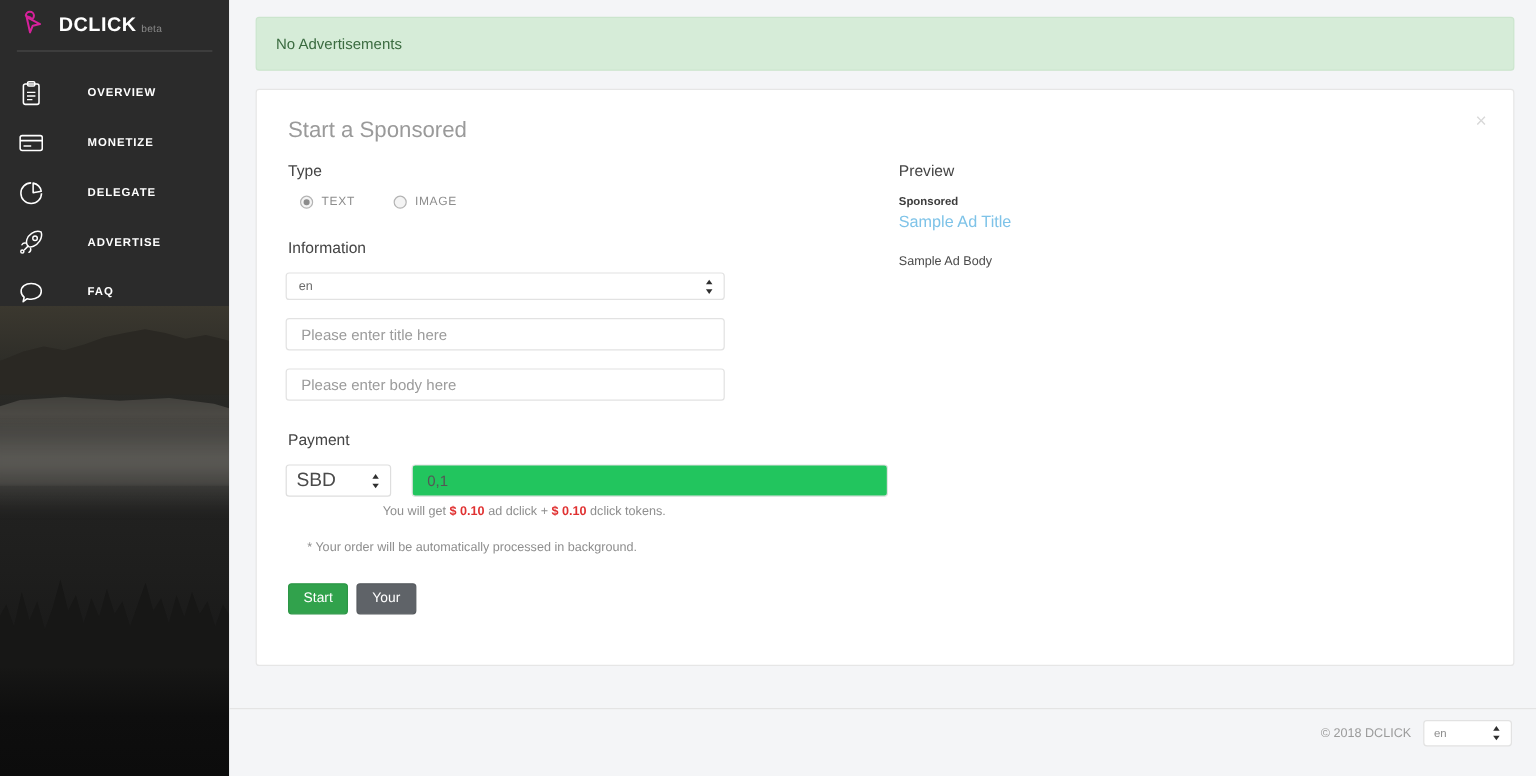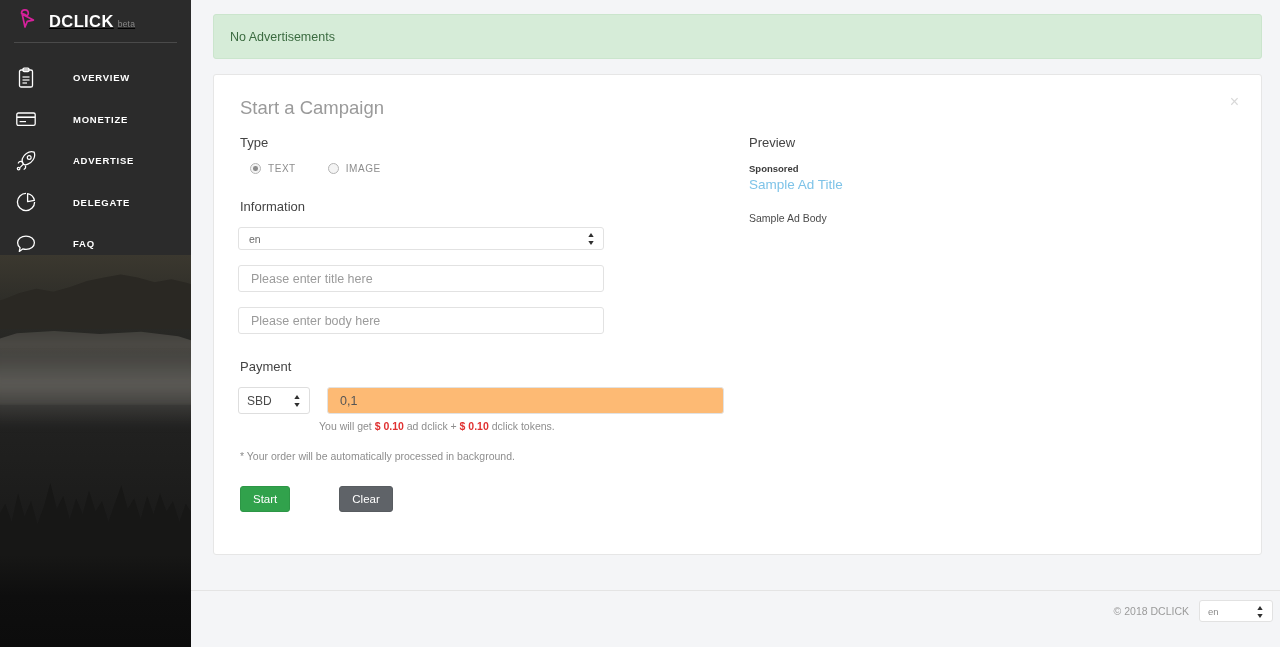--- a/index.html
+++ b/index.html
@@ -62,21 +62,21 @@
       80% 18%, 83% 32%, 86% 24%, 89% 40%, 92% 26%, 95% 34%, 98% 22%, 100% 36%, 100% 100%);
   }
   .deep-dark {
     position: absolute; left: 0; right: 0; top: 300px; bottom: 0;
     background: linear-gradient(to bottom, rgba(13,13,13,0) 0%, #0e0e0e 45%, #0c0c0c 100%);
   }
   #sidebar-inner { position: relative; z-index: 4; }
 
   .brand {
     display: flex; align-items: center;
-    height: 42px; padding-left: 14px; text-decoration: underline;
+    height: 42px; padding-left: 14px;
   }
   .brand-icon { width: 26px; height: 26px; display: block; }
   .brand-name {
     color: #ffffff; font-size: 16.5px; font-weight: 700;
     letter-spacing: .4px; margin-left: 9px;
   }
   .brand-beta {
     color: #8a8a8a; font-size: 8.5px; margin-left: 4px;
     position: relative; top: 3px; letter-spacing: .2px;
   }
@@ -179,53 +179,53 @@
   }
   .field input {
     border: 0; outline: 0; width: 100%;
     font-family: "Liberation Sans", sans-serif;
     font-size: 12.5px; color: #555555; background: transparent;
   }
   .field input::placeholder { color: #9b9b9b; }
 
   .pay-row { display: flex; align-items: center; padding-left: 0; }
   .pay-select {
-    width: 72px; height: 27px;
+    width: 88px; height: 27px;
     border: 1px solid #dedede; border-radius: 3px;
     background: #ffffff;
     display: flex; align-items: center;
     padding: 0 8px; position: relative;
-    font-size: 12px; color: #4a4a4a;
+    font-size: 16px; color: #4a4a4a;
     cursor: pointer;
   }
   .pay-amount {
     width: 397px; height: 27px;
     border: 1px solid #e2e2e2; border-radius: 3px;
-    background: #fdba74;
+    background: #22c55e;
     display: flex; align-items: center;
     padding: 0 10px; margin-left: 17px;
   }
   .pay-amount input {
     border: 0; outline: 0; width: 100%;
     font-family: "Liberation Sans", sans-serif;
     font-size: 12.5px; color: #555555; background: transparent;
   }
 
   .hint {
     margin: 6px 0 0 81px;
     font-size: 10.5px; color: #8e8e8e;
   }
   .hint .amt { color: #e03131; font-weight: 700; }
 
   .note {
-    margin: 18px 0 0 2px;
+    margin: 18px 0 0 18px;
     font-size: 10.5px; color: #8e8e8e;
   }
 
-  .btn-row { display: flex; margin: 24px 0 0 2px; gap: 42px; }
+  .btn-row { display: flex; margin: 24px 0 0 2px; }
   .btn {
     border: 1px solid transparent; border-radius: 3px;
     font-size: 11.5px; font-family: "Liberation Sans", sans-serif;
     padding: 5px 12px; cursor: pointer; color: #ffffff;
     line-height: 1.25;
   }
   .btn-start { background: #31a24c; border-color: #2d9646; }
   .btn-clear { background: #5f6368; border-color: #585c60; margin-left: 7px; }
 
   
@@ -233,21 +233,21 @@
   .prev-sponsored { font-size: 9.5px; color: #3c3c3c; font-weight: 700; margin-bottom: 3px; }
   .prev-title { font-size: 13.5px; color: #7ec3e8; margin-bottom: 3px; }
   .prev-body { font-size: 10.5px; color: #4a4a4a; margin-top: 20px; }
 
   
   .footer-sep {
     position: absolute; left: 0; right: 0; top: 590px;
     height: 1px; background: #e4e4e4;
   }
   .footer {
-    position: absolute; right: 7px; top: 600px;
+    position: absolute; right: 20px; top: 600px;
     display: flex; align-items: center;
   }
   .footer-copy { color: #9b9b9b; font-size: 10.5px; margin-right: 10px; }
   .footer-select {
     width: 74px; height: 22px;
     border: 1px solid #e2e2e2; border-radius: 3px;
     background: #ffffff; display: flex; align-items: center;
     padding: 0 8px; position: relative; cursor: pointer;
   }
   .footer-select .sel-value { font-size: 9.5px; color: #8b8b8b; }
@@ -302,66 +302,66 @@
               <line x1="2.8" y1="10.2" x2="21.2" y2="10.2" stroke="#ffffff" stroke-width="1.6"></line>
               <line x1="5.6" y1="14.6" x2="12" y2="14.6" stroke="#ffffff" stroke-width="1.2"></line>
             </svg>
           </span>
           <span class="nav-label">MONETIZE</span>
         </div>
 
         <div class="nav-item">
           <span>
             <svg class="nav-icon" viewBox="0 0 24 24">
+              <path d="M12 3.4 A8.6 8.6 0 1 0 20.6 12" fill="none" stroke="#ffffff" stroke-width="1.3"></path>
+              <path d="M13.6 3.6 A8.6 8.6 0 0 1 20.4 10.4 L13.6 11.6 Z" fill="none" stroke="#ffffff" stroke-width="1.3" stroke-linejoin="round"></path>
+            </svg>
+          </span>
+          <span class="nav-label">DELEGATE</span>
+        </div>
+
+        <div class="nav-item">
+          <span>
+            <svg class="nav-icon" viewBox="0 0 24 24">
               <path d="M9.5 15.2 C6.6 12.3 8.4 7.0 12.4 4.4 C15.0 2.7 18.6 2.6 20.2 3.2
                        C20.8 4.8 20.7 8.4 19.0 11.0 C16.4 15.0 11.1 16.8 9.5 15.2 Z" fill="none" stroke="#ffffff" stroke-width="1.25" stroke-linejoin="round"></path>
               <circle cx="15.2" cy="8.5" r="1.9" fill="none" stroke="#ffffff" stroke-width="1.2"></circle>
               <path d="M9.4 15.1 L6.4 18.1" stroke="#ffffff" stroke-width="1.2" stroke-linecap="round"></path>
               <path d="M7.6 12.6 C6.2 12.2 4.9 12.8 4.3 14.0" fill="none" stroke="#ffffff" stroke-width="1.2" stroke-linecap="round"></path>
               <path d="M11.5 17.0 C11.9 18.4 11.3 19.7 10.1 20.3" fill="none" stroke="#ffffff" stroke-width="1.2" stroke-linecap="round"></path>
               <circle cx="4.6" cy="19.6" r="1.3" fill="none" stroke="#ffffff" stroke-width="1.2"></circle>
             </svg>
           </span>
           <span class="nav-label">ADVERTISE</span>
         </div>
 
         <div class="nav-item">
           <span>
             <svg class="nav-icon" viewBox="0 0 24 24">
-              <path d="M12 3.4 A8.6 8.6 0 1 0 20.6 12" fill="none" stroke="#ffffff" stroke-width="1.3"></path>
-              <path d="M13.6 3.6 A8.6 8.6 0 0 1 20.4 10.4 L13.6 11.6 Z" fill="none" stroke="#ffffff" stroke-width="1.3" stroke-linejoin="round"></path>
-            </svg>
-          </span>
-          <span class="nav-label">DELEGATE</span>
-        </div>
-
-        <div class="nav-item">
-          <span>
-            <svg class="nav-icon" viewBox="0 0 24 24">
               <path d="M12 4.2 C16.8 4.2 20.4 7.1 20.4 10.8 C20.4 14.5 16.8 17.4 12 17.4
                        C10.8 17.4 9.7 17.2 8.7 16.9 L5.3 19.4 L6.1 15.7
                        C4.4 14.4 3.6 12.7 3.6 10.8 C3.6 7.1 7.2 4.2 12 4.2 Z" fill="none" stroke="#ffffff" stroke-width="1.3" stroke-linejoin="round"></path>
             </svg>
           </span>
           <span class="nav-label">FAQ</span>
         </div>
 
       </div>
     </div>
   </div>
 
   <div id="main">
 
     <div class="alert">
       <span class="alert-text">No Advertisements</span>
     </div>
 
     <div class="card">
       <div class="card-close">×</div>
-      <div class="card-title">Start a Campaign</div>
+      <div class="card-title">Start a Sponsored</div>
 
       <div class="cols">
 
         <div class="col-left">
 
           <div class="section-label">Type</div>
           <div class="radio-row">
             <label class="radio-opt">
               <span class="radio-dot checked"></span>
               <span class="radio-label">TEXT</span>
@@ -411,21 +411,21 @@
           </div>
 
           <div class="hint">
             <span>You will get </span><span class="amt">$ 0.10</span><span> ad dclick + </span><span class="amt">$ 0.10</span><span> dclick tokens.</span>
           </div>
 
           <div class="note">* Your order will be automatically processed in background.</div>
 
           <div class="btn-row">
             <button class="btn btn-start">Start</button>
-            <button class="btn btn-clear">Clear</button>
+            <button class="btn btn-clear">Your</button>
           </div>
 
         </div>
 
         <div class="col-right">
           <div class="preview-head">Preview</div>
           <div class="prev-sponsored">Sponsored</div>
           <div class="prev-title">Sample Ad Title</div>
           <div class="prev-body">Sample Ad Body</div>
         </div>

